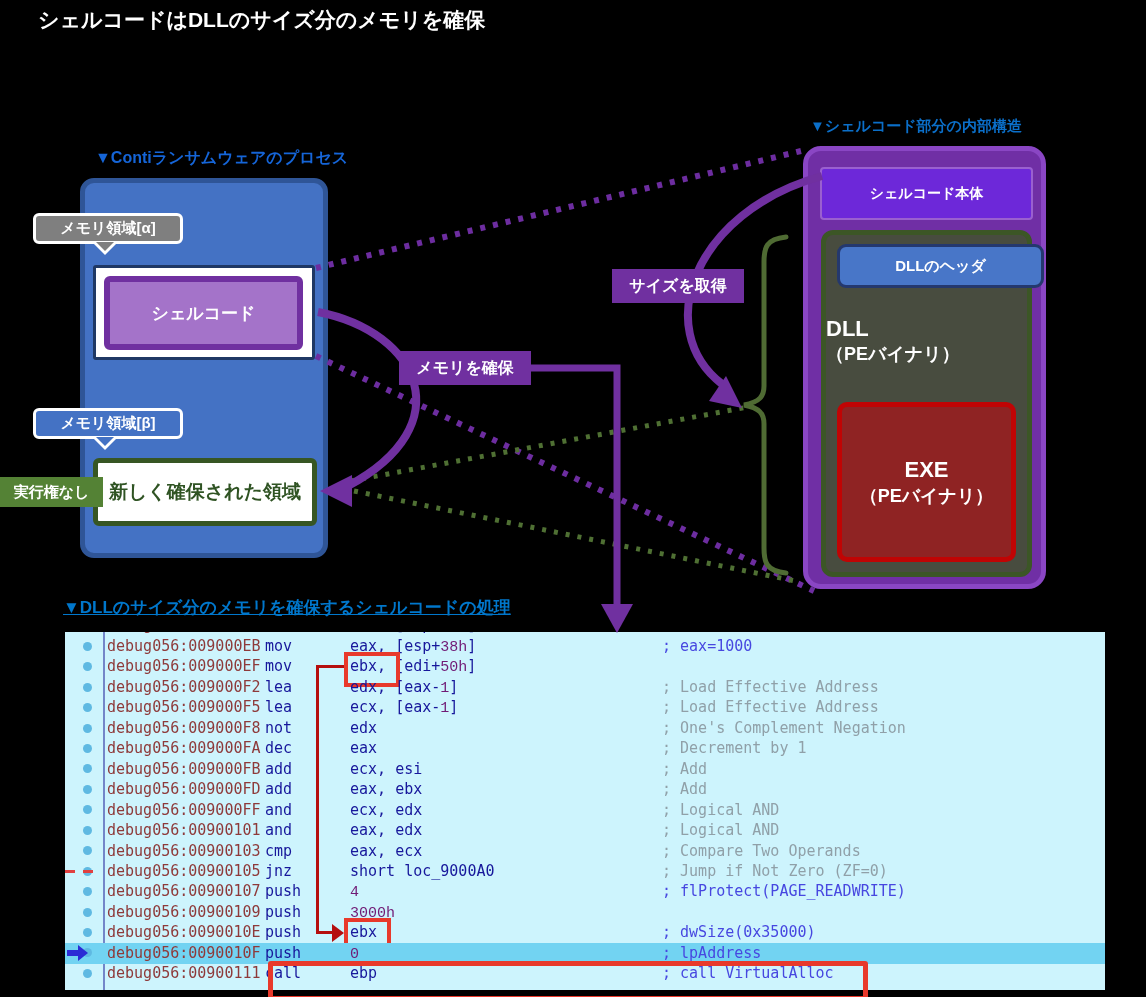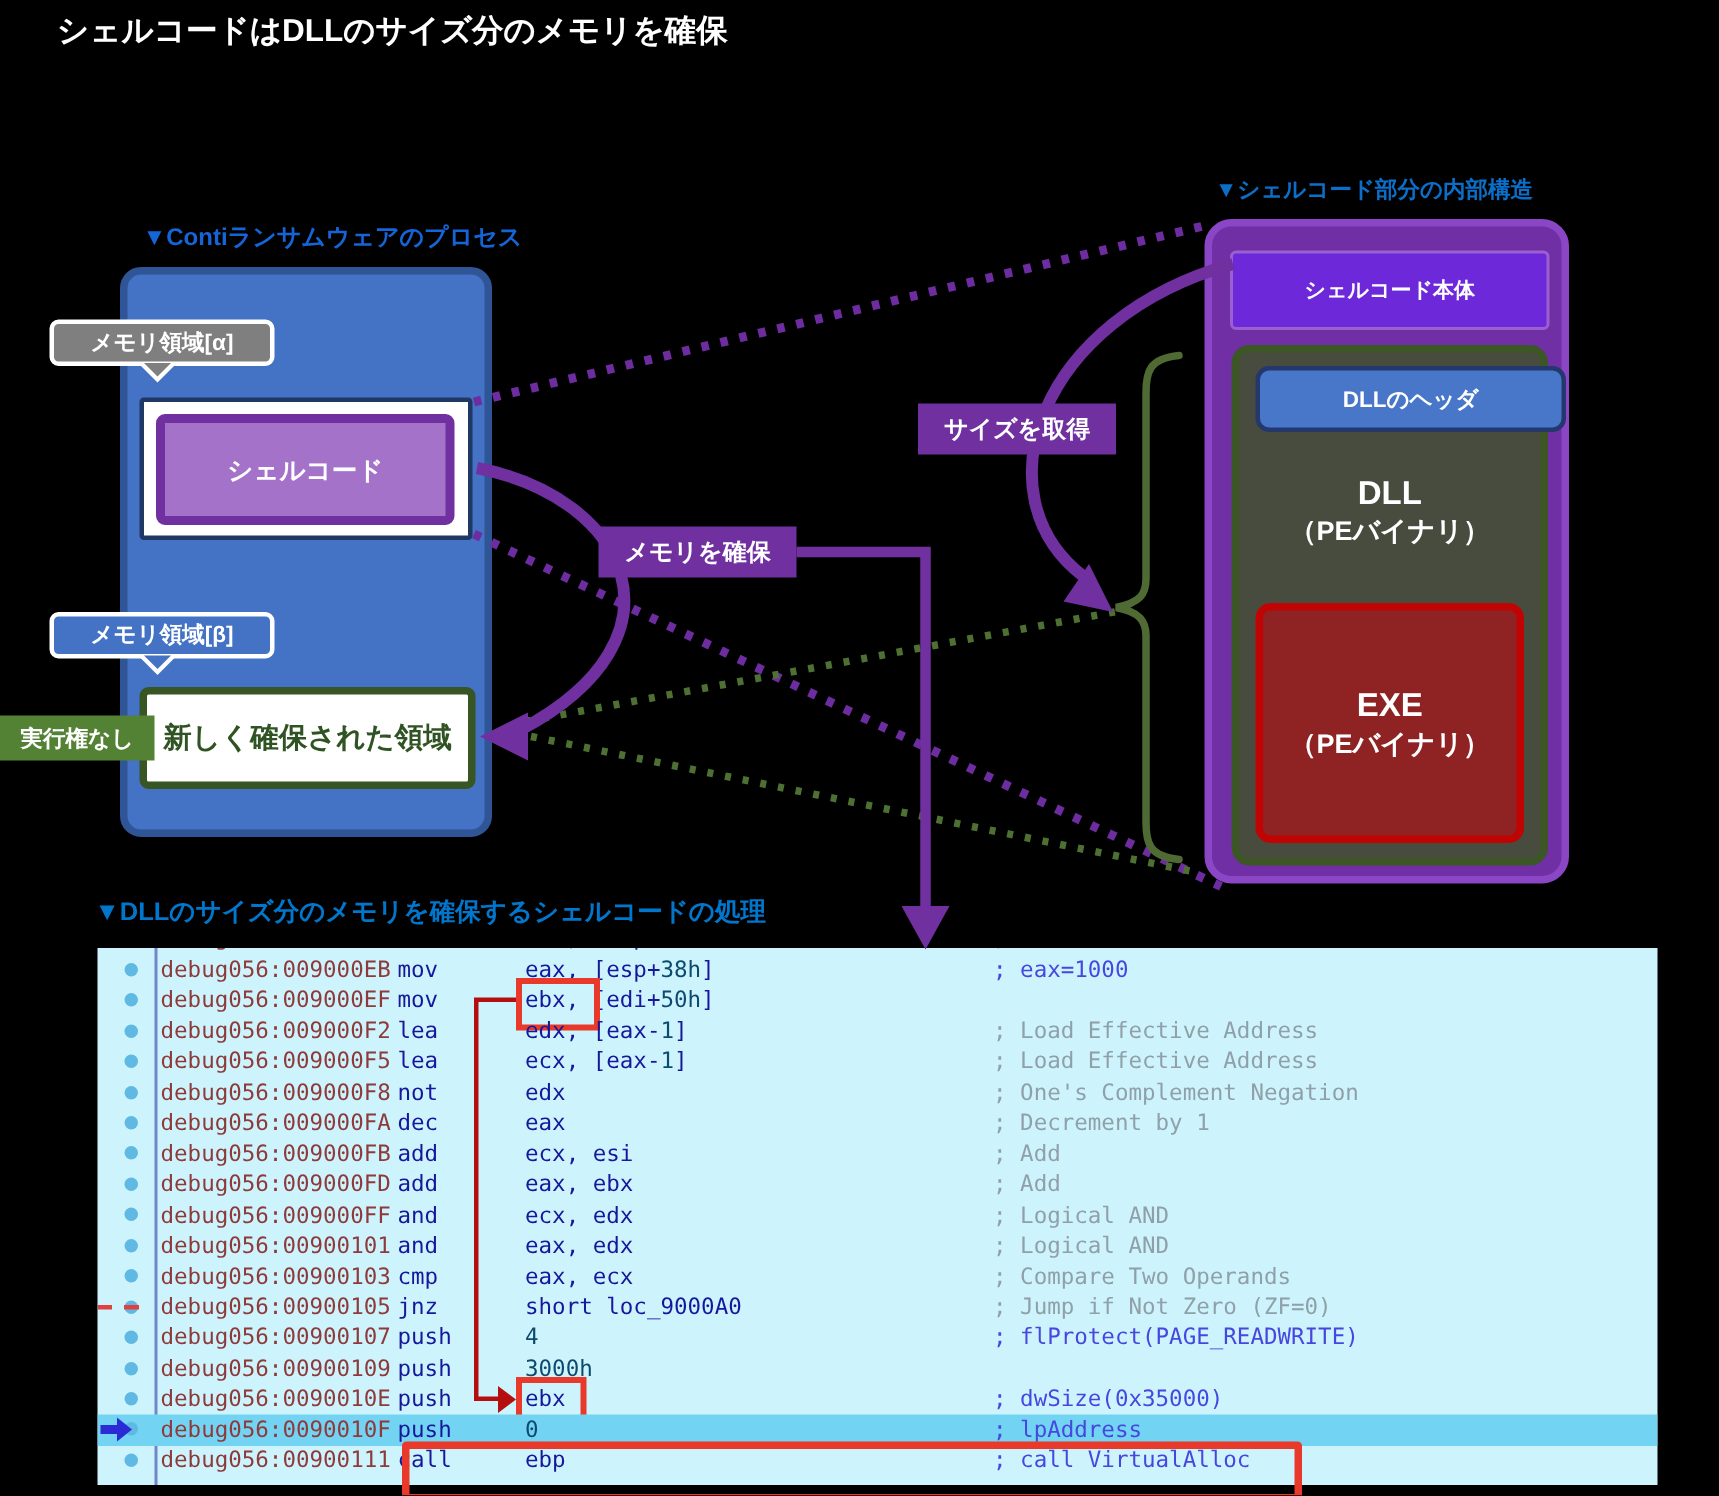--- a/index.html
+++ b/index.html
@@ -6,21 +6,21 @@
   #stage{position:relative;width:1146px;height:997px;background:#000;overflow:hidden;
          font-family:"Liberation Sans",sans-serif;}
   .abs{position:absolute;}
   .ctr{display:flex;align-items:center;justify-content:center;text-align:center;}
 
   
   #title{left:38px;top:6px;color:#fff;font-size:21px;font-weight:bold;}
   .sec-label{color:#0B6FC9;font-weight:bold;}
   #proc-label{left:95px;top:148px;font-size:16px;color:#1565D8;}
   #shellpanel-label{left:810px;top:117px;font-size:15px;}
-  #listing-label{left:63px;top:596px;font-size:17px;color:#0077CC;}
+  #listing-label{left:63px;top:596px;font-size:17px;color:#0077CC;text-decoration:underline;}
 
   
   #proc-box{left:80px;top:178px;width:248px;height:380px;background:#4472C4;
             border:5px solid #2F5597;border-radius:14px;box-sizing:border-box;z-index:1;}
   .tagbadge{height:31px;border:3px solid #fff;border-radius:6px;box-sizing:border-box;
             color:#fff;font-weight:bold;font-size:15px;z-index:3;}
   #badge-alpha{left:33px;top:213px;width:150px;background:#7F7F7F;}
   #badge-beta{left:33px;top:408px;width:150px;background:#4472C4;}
   .tail-w{border:13px solid transparent;border-bottom:0;border-top:13px solid #fff;width:0;height:0;z-index:3;}
   .tail-c{border:9px solid transparent;border-bottom:0;width:0;height:0;z-index:4;}
@@ -41,42 +41,42 @@
   #shellpanel{left:803px;top:146px;width:243px;height:443px;background:#702FA5;
               border:5px solid #8A46C4;border-radius:18px;box-sizing:border-box;z-index:1;}
   #sc-body{left:12px;top:16px;width:213px;height:53px;background:#6d28d9;
            border:2px solid #9A60CF;border-radius:4px;box-sizing:border-box;
            color:#fff;font-weight:bold;font-size:14px;}
   #olive{left:13px;top:79px;width:211px;height:347px;background:#484C3F;
          border:5px solid #3C5626;border-radius:12px;box-sizing:border-box;}
   #dllheader{left:11px;top:9px;width:207px;height:44px;background:#4876C8;
              border:3px solid #24386E;border-radius:9px;box-sizing:border-box;
              color:#fff;font-weight:bold;font-size:15px;}
-  #dll-text{left:0;top:80px;width:201px;color:#fff;font-weight:bold;text-align:center;line-height:1.25;}
+  #dll-text{left:0;top:80px;width:201px;color:#fff;font-weight:bold;line-height:1.25;}
   #dll-text .l1,#exe .l1{font-size:22px;} #dll-text .l2,#exe .l2{font-size:18px;}
   #exe{left:11px;top:167px;width:179px;height:160px;background:#8F2323;
        border:5px solid #C00404;border-radius:10px;box-sizing:border-box;
        color:#fff;font-weight:bold;flex-direction:column;line-height:1.3;}
 
   
   .flowbadge{height:34px;background:#7030A0;color:#fff;font-weight:bold;font-size:16px;z-index:5;}
   #badge-getsize{left:612px;top:269px;width:132px;}
   #badge-alloc{left:399px;top:351px;width:132px;}
 
   #arrow-svg{left:0;top:0;z-index:4;}
 
   
   #listing{left:65px;top:632px;width:1040px;height:358px;background:#CDF4FD;overflow:hidden;
            font-family:"DejaVu Sans Mono","Liberation Mono",monospace;font-size:15px;z-index:2;}
   #margin-line{left:38px;top:0;width:2px;height:358px;background:#7386C9;}
   .lrow{position:absolute;left:0;width:100%;height:21px;line-height:20.45px;white-space:pre;padding-left:42px;box-sizing:border-box;}
   .lrow.hl{background:#72D3F2;}
   .a{display:inline-block;width:158px;color:#8E3A3A;}
   .m{display:inline-block;width:85px;color:#17179B;}
-  .n{color:#17179B;} .g{color:#0c4a6e;}
+  .n{color:#17179B;} .g{color:#701a75;font-family:Liberation Mono, monospace;}
   .cmt{position:absolute;left:597px;top:0;}
   .cmt.auto{color:#90A0A8;} .cmt.manual{color:#4747E0;}
   .dot{position:absolute;left:18px;width:9px;height:9px;border-radius:50%;background:#5FB9E2;}
   .jdash{position:absolute;left:0;width:34px;height:3px;
          background:repeating-linear-gradient(90deg,#E04040 0 10px,transparent 10px 18px);}
   .opbox{position:absolute;top:-4px;height:27px;border:4px solid #E8392B;box-sizing:content-box;left:279px;}
   #red-vline{left:251px;top:34px;width:3px;height:267px;background:#B50E0E;z-index:6;}
   #red-htop{left:251px;top:33px;width:28px;height:3px;background:#B50E0E;z-index:6;}
   #red-hbot{left:251px;top:299px;width:17px;height:3px;background:#B50E0E;z-index:6;}
   #red-arrowhead{left:267px;top:292px;width:0;height:0;border:9px solid transparent;

